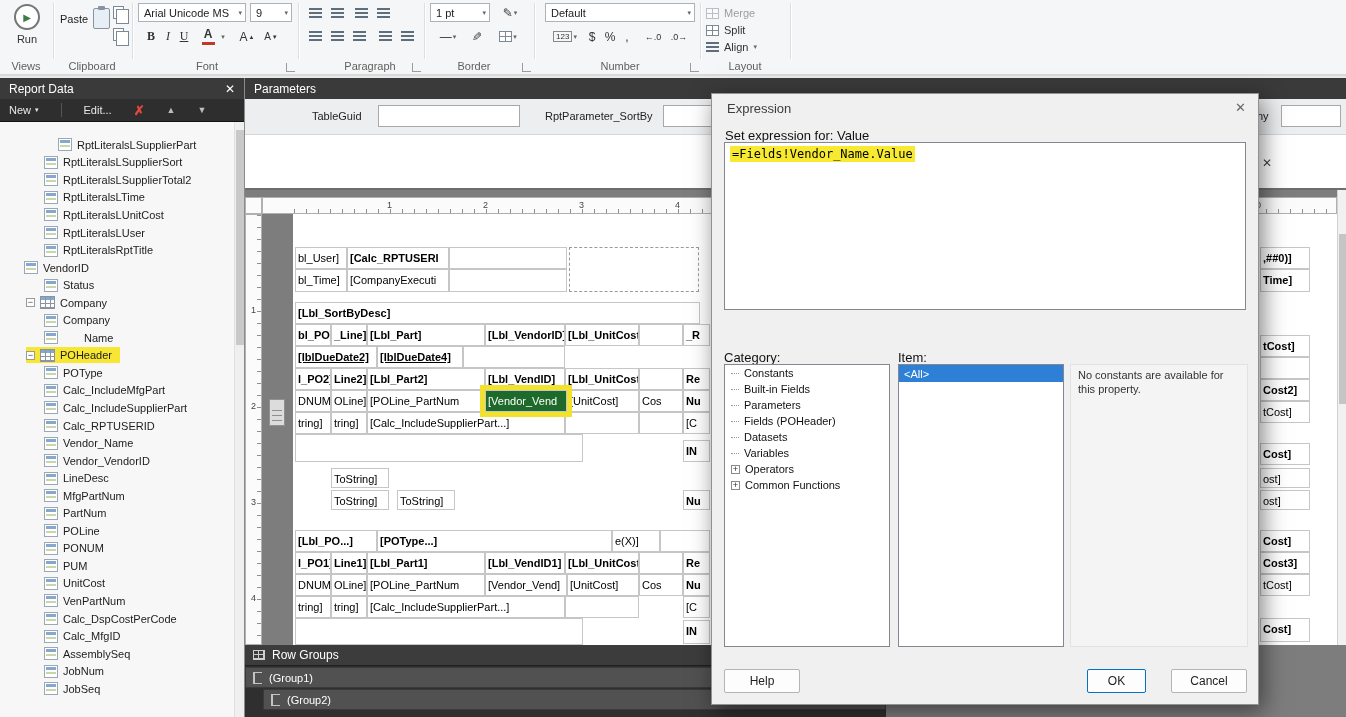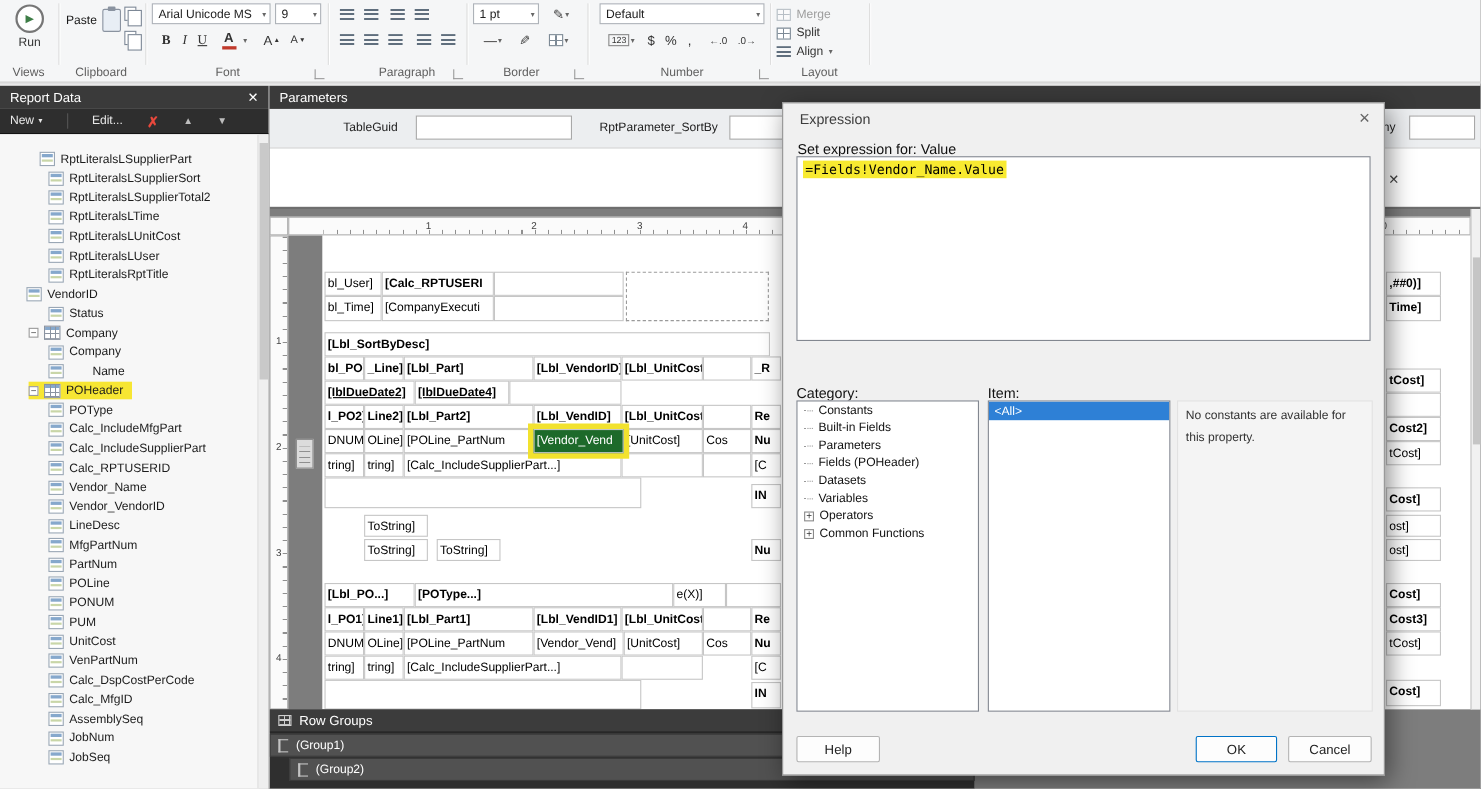--- a/index.html
+++ b/index.html
@@ -84,21 +84,21 @@
 .dlg-title{position:absolute;left:15px;top:7px;font-size:13px;color:#3d3d3d}
 .dlg-close{position:absolute;right:12px;top:6px;font-size:13px;color:#666;cursor:default}
 .dlg-label{position:absolute;font-size:13px;color:#111;white-space:nowrap}
 #expr-code{position:absolute;left:12px;top:48px;width:522px;height:168px;background:#fff;border:1px solid #828790;padding:4px 5px;font-family:"DejaVu Sans Mono",monospace;font-size:12px;color:#000}
 #expr-code .hl-y{background:#f8ea30;padding:1px 2px}
 .listbox{position:absolute;background:#fff;border:1px solid #828790;overflow:hidden}
 .cat-row{height:16px;display:flex;align-items:center;padding-left:6px;gap:5px;font-size:11px;white-space:nowrap;color:#111}
 .plusbox{width:9px;height:9px;border:1px solid #8a8a8a;background:#fff;font-size:9px;line-height:7px;text-align:center;color:#333;flex:none}
 .dash{width:8px;height:1px;border-top:1px dotted #999;flex:none}
 .item-sel{height:17px;background:#2e80d6;color:#fff;display:flex;align-items:center;padding-left:5px;font-size:11px}
-.desc-pane{position:absolute;left:358px;top:270px;width:178px;height:283px;font-size:11px;color:#333;padding:3px 7px;line-height:20px;background:#f4f4f4;border:1px solid #e2e2e2}
+.desc-pane{position:absolute;left:358px;top:270px;width:178px;height:283px;font-size:11px;color:#333;padding:3px 7px;line-height:14px;background:#f4f4f4;border:1px solid #e2e2e2}
 .btn{position:absolute;height:24px;background:#fdfdfd;border:1px solid #b4b4b4;border-radius:2px;font-family:"Liberation Sans",sans-serif;font-size:12px;color:#222;display:flex;align-items:center;justify-content:center}
 .btn.default{border-color:#0173c7}
 </style>
 </head>
 <body>
 
 <div id="app">
 
   <div id="ribbon">
     <div class="bigbtn" style="left:8px;top:4px;width:38px">
@@ -244,21 +244,21 @@
           <span style="font-size:7px">▾</span>
         </span>
       <span class="tb-sep"></span>
       <span>Edit...</span>
       <span style="color:#e8483c;font-weight:bold;font-size:13px">✗</span>
       <span style="color:#bdbdbd;font-size:9px">▲</span>
       <span style="color:#bdbdbd;font-size:9px">▼</span>
     </div>
     <div id="report-tree">
         <div class="tree-row">
-          <span class="tree-inner" style="margin-left: 36px;">
+          <span class="tree-inner" style="margin-left: 58px;">
             <span class="icon-field"></span>
             <span>RptLiteralsLSupplierPart</span>
           </span>
         </div>
         <div class="tree-row">
           <span class="tree-inner" style="margin-left: 44px;">
             <span class="icon-field"></span>
             <span>RptLiteralsLSupplierSort</span>
           </span>
         </div>
@@ -636,17 +636,17 @@
         <div class="cat-row">
           <span class="plusbox">+</span>
           <span>Common Functions</span>
         </div>
       </div>
     <div class="listbox" id="item-list" style="left:186px;top:270px;width:166px;height:283px">
         <div class="item-sel">&lt;All&gt;</div>
       </div>
     <div class="desc-pane">No constants are available for this property.</div>
     <button class="btn" style="left:12px;top:575px;width:76px">Help</button>
-    <button class="btn default" style="left:375px;top:575px;width:74px">OK</button>
+    <button class="btn default" style="left:375px;top:575px;width:59px">OK</button>
     <button class="btn" style="left:459px;top:575px;width:76px">Cancel</button>
   </div>
 
 </div>
 
 </body></html>

